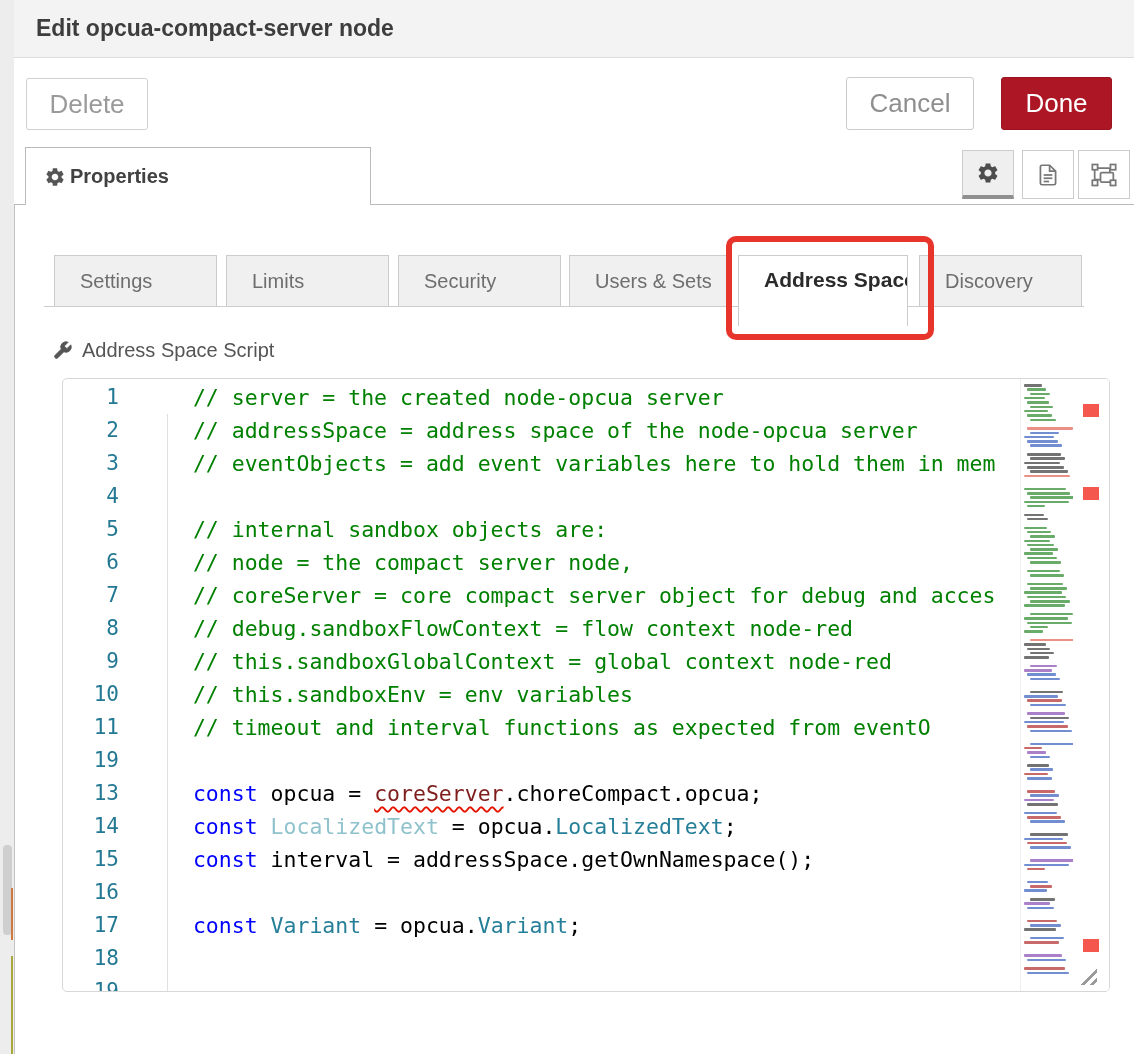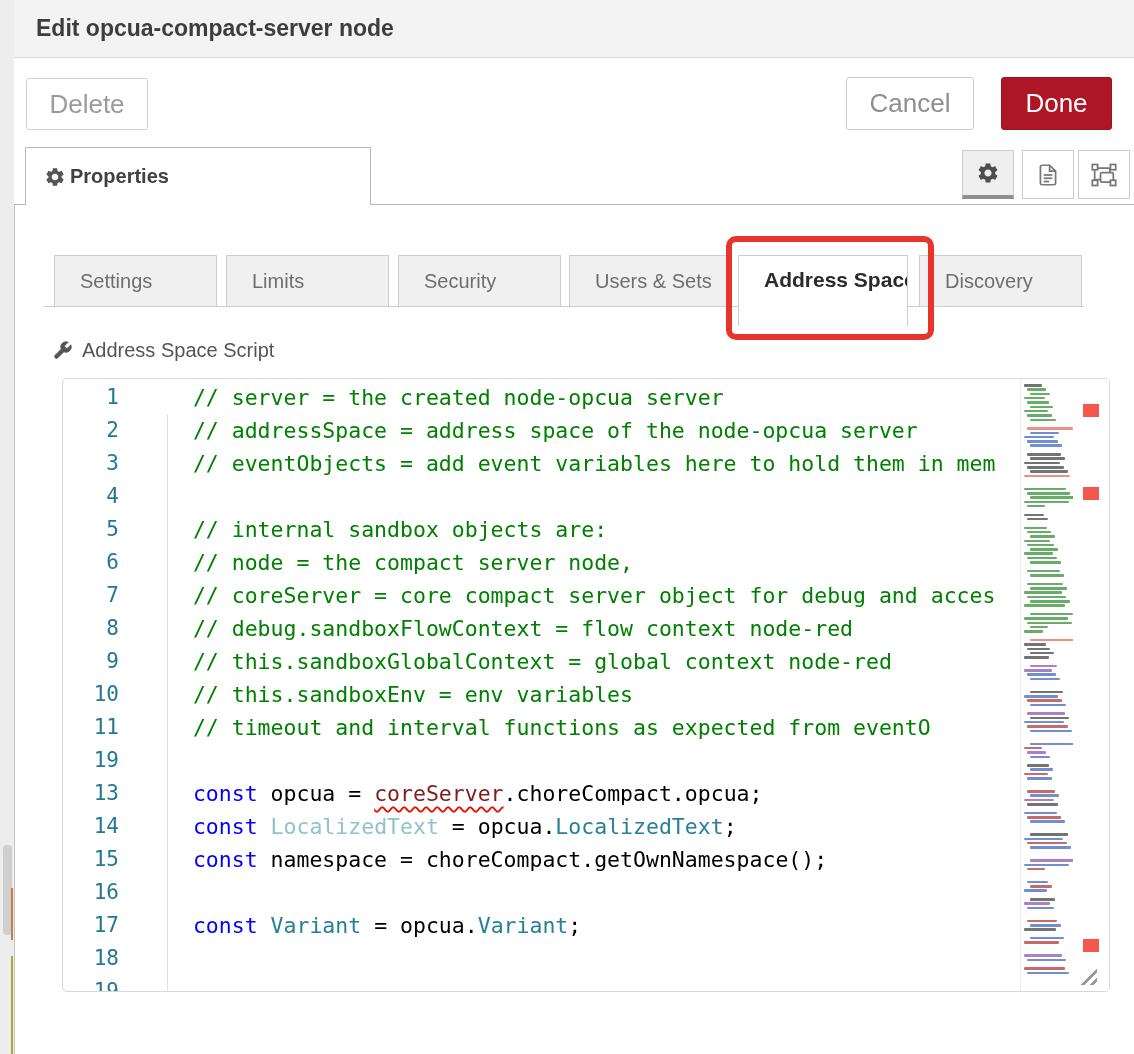--- a/index.html
+++ b/index.html
@@ -169,21 +169,21 @@
       <div class="code-line"><span class="s-c">  // internal sandbox objects are:</span></div>
       <div class="code-line"><span class="s-c">  // node = the compact server node,</span></div>
       <div class="code-line"><span class="s-c">  // coreServer = core compact server object for debug and acces</span></div>
       <div class="code-line"><span class="s-c">  // debug.sandboxFlowContext = flow context node-red</span></div>
       <div class="code-line"><span class="s-c">  // this.sandboxGlobalContext = global context node-red</span></div>
       <div class="code-line"><span class="s-c">  // this.sandboxEnv = env variables</span></div>
       <div class="code-line"><span class="s-c">  // timeout and interval functions as expected from eventO</span></div>
       <div class="code-line"></div>
       <div class="code-line"><span class="s-p">  </span><span class="s-k">const</span><span class="s-p"> opcua = </span><span class="s-err">coreServer</span><span class="s-p">.choreCompact.opcua;</span></div>
       <div class="code-line"><span class="s-p">  </span><span class="s-k">const</span><span class="s-p"> </span><span class="s-tf">LocalizedText</span><span class="s-p"> = opcua.</span><span class="s-t">LocalizedText</span><span class="s-p">;</span></div>
-      <div class="code-line"><span class="s-p">  </span><span class="s-k">const</span><span class="s-p"> namespace = choreCompact.getOwnNamespace();</span></div>
+      <div class="code-line"><span class="s-p">  </span><span class="s-k">const</span><span class="s-p"> interval = addressSpace.getOwnNamespace();</span></div>
       <div class="code-line"></div>
       <div class="code-line"><span class="s-p">  </span><span class="s-k">const</span><span class="s-p"> </span><span class="s-t">Variant</span><span class="s-p"> = opcua.</span><span class="s-t">Variant</span><span class="s-p">;</span></div>
     </div>
   <div id="minimap">
       <div class="mm-row" style="top: 5px; left: 3px; width: 18px; background: rgb(90, 90, 90);"></div>
       <div class="mm-row" style="top: 9.32px; left: 6px; width: 19px; background: rgb(79, 158, 79);"></div>
       <div class="mm-row" style="top: 13.64px; left: 9px; width: 20px; background: rgb(79, 158, 79);"></div>
       <div class="mm-row" style="top: 17.96px; left: 3px; width: 21px; background: rgb(79, 158, 79);"></div>
       <div class="mm-row" style="top: 22.28px; left: 6px; width: 22px; background: rgb(79, 158, 79);"></div>
       <div class="mm-row" style="top: 26.6px; left: 9px; width: 23px; background: rgb(79, 158, 79);"></div>

